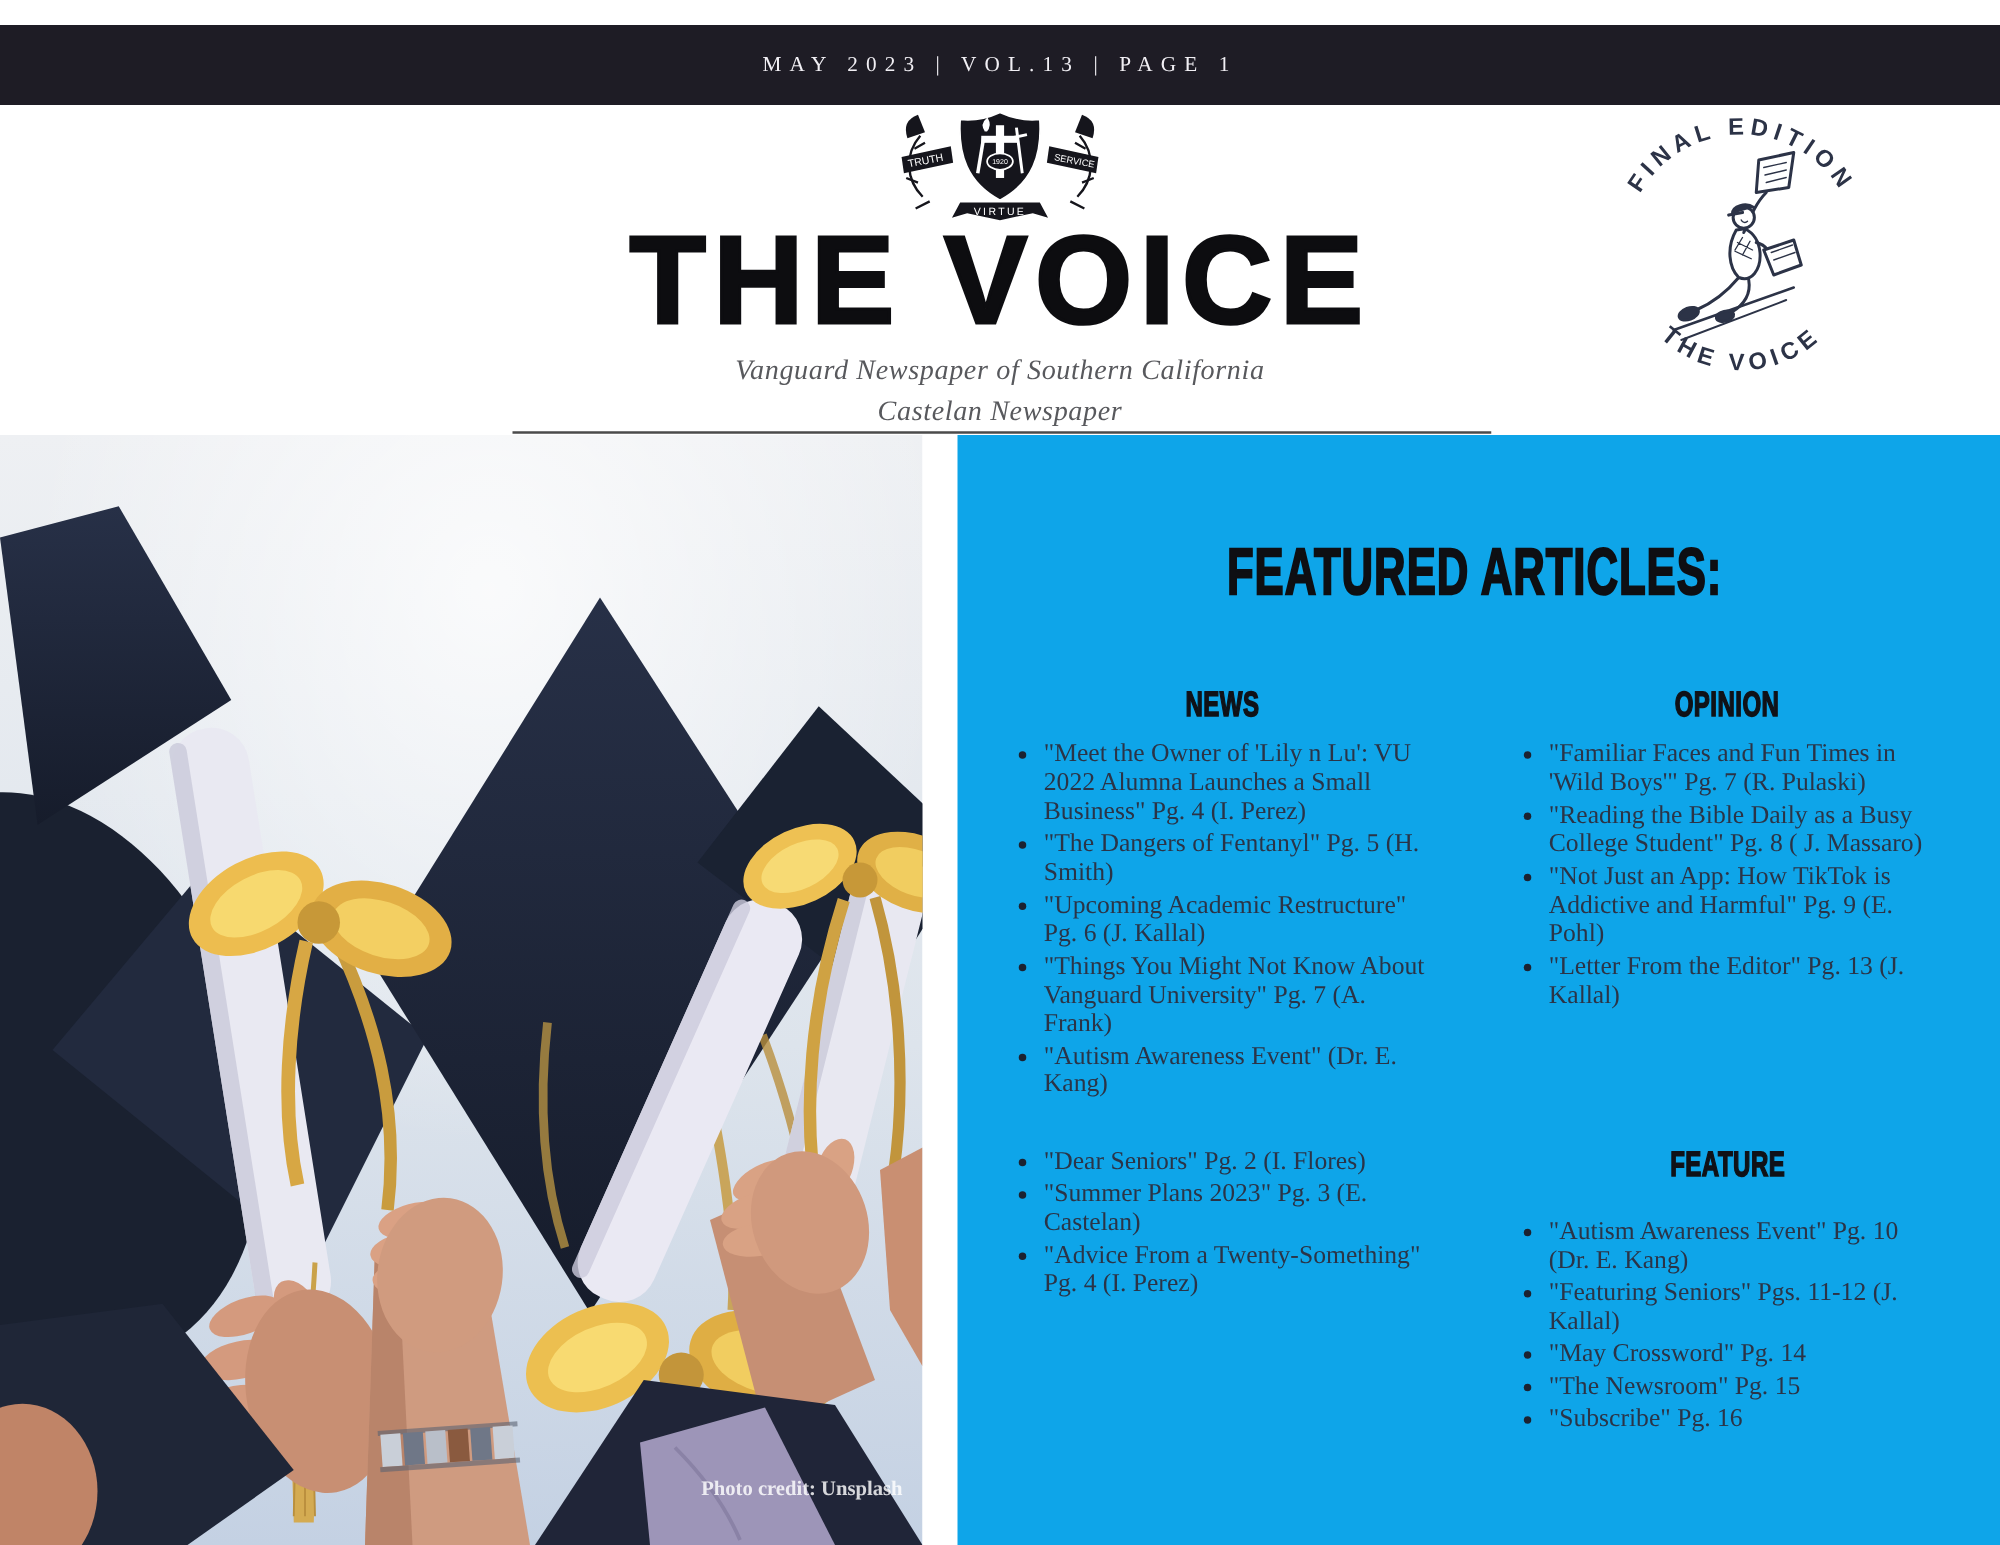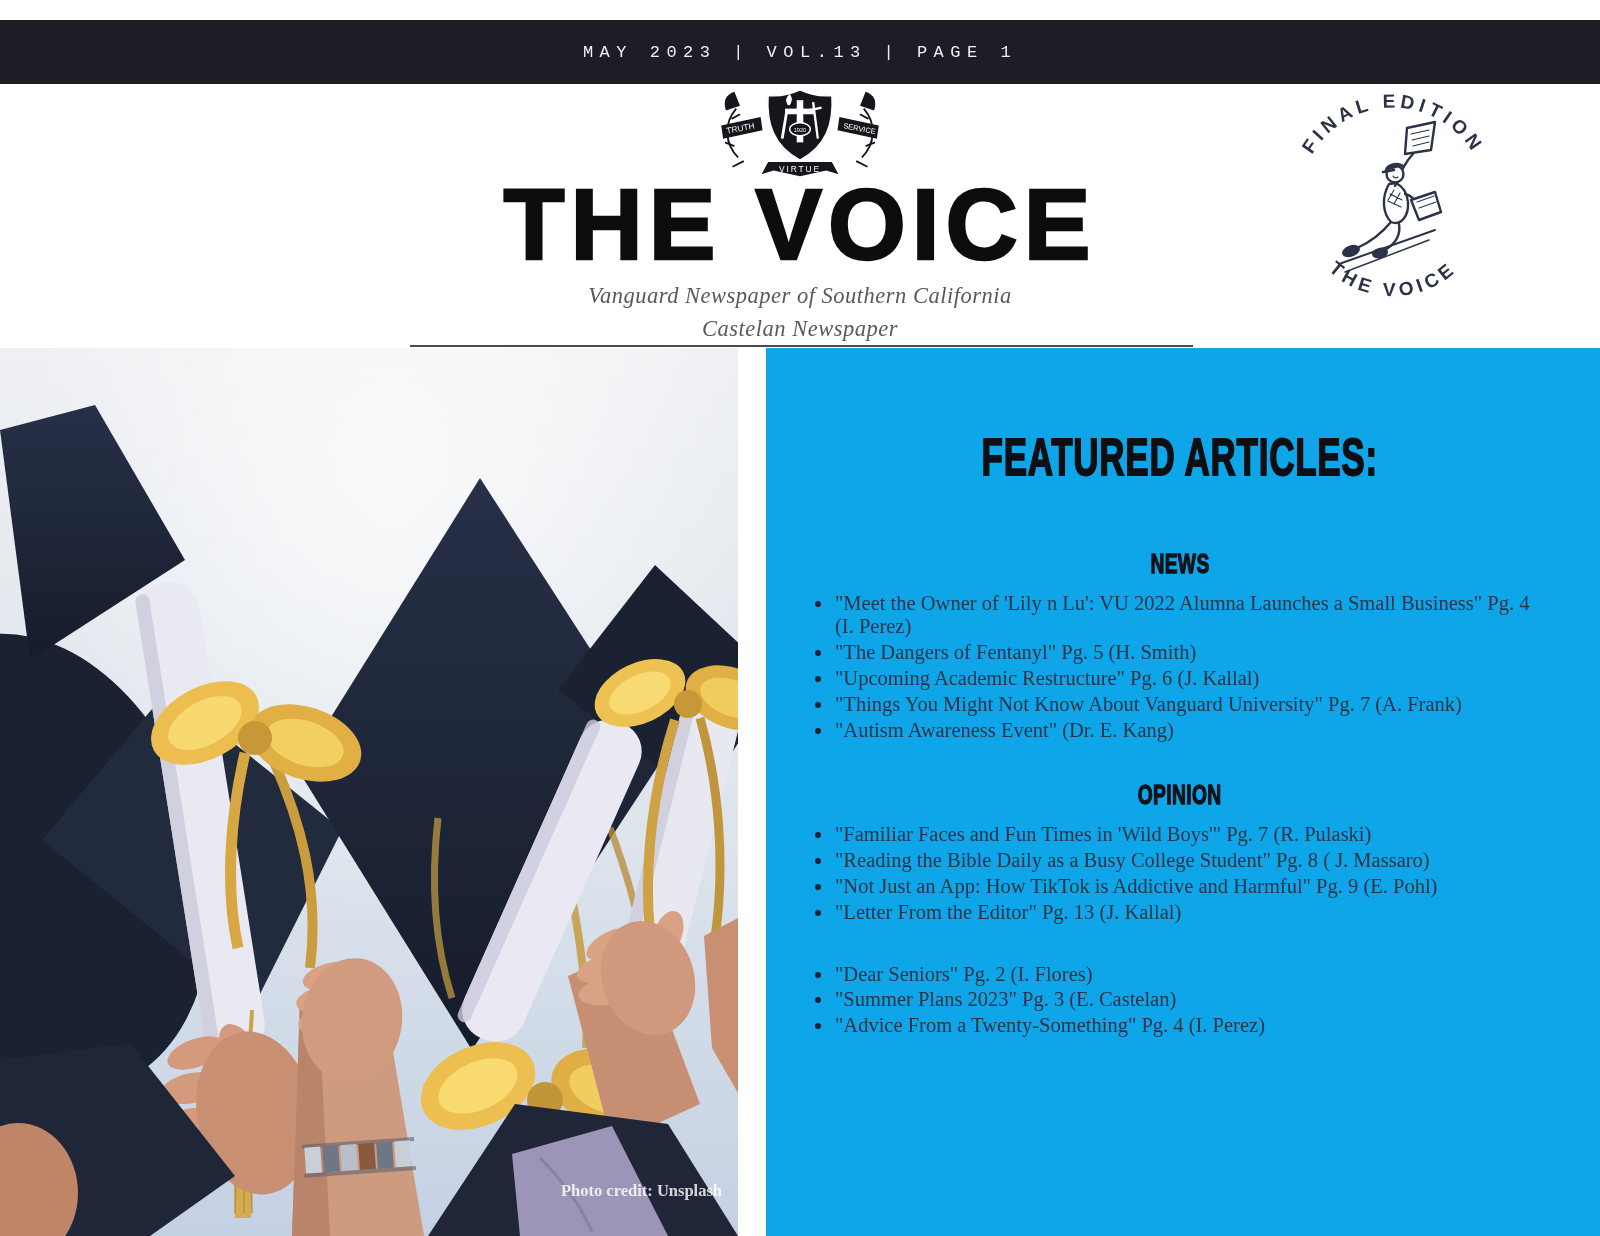--- a/index.html
+++ b/index.html
@@ -2,21 +2,21 @@
 <html><head>
 <meta charset="utf-8">
 <style>
   html,body{margin:0;padding:0;background:#ffffff;}
   body{width:1600px;height:1236px;overflow:hidden;font-family:"Liberation Sans",sans-serif;}
   .page{position:relative;width:1600px;height:1236px;background:#ffffff;}
 
   
   .topbar{position:absolute;top:20px;left:0;width:1600px;height:64px;background:#1e1c25;
           display:flex;align-items:center;justify-content:center;}
-  .issue-line{color:#f1eff4;font-family:Liberation Mono, monospace;font-size:17px;
+  .issue-line{color:#f1eff4;font-family:Liberation Serif, serif;font-size:17px;
               letter-spacing:6.5px;font-weight:400;}
 
   
   .header{position:absolute;top:84px;left:0;width:1600px;height:264px;background:#fff;}
   .crest{display:block;margin:4px auto 0 auto;}
   .paper-title{margin-top:0;text-align:center;font-size:100px;font-weight:bold;
                letter-spacing:6px;line-height:0.92;color:#0d0d10;
                -webkit-text-stroke:2.5px #0d0d10;}
   .subtitle{text-align:center;font-family:"Liberation Serif",serif;font-style:italic;
             color:#58595d;font-size:22.5px;line-height:1.45;letter-spacing:0.5px;margin-top:10px;}
@@ -25,21 +25,21 @@
 
   
   .content{position:absolute;top:348px;left:0;width:1600px;height:888px;display:flex;}
   .photo{width:766px;height:888px;position:relative;flex:0 0 auto;font-weight:bold;}
   .photo svg{display:block;}
   .panel{flex:1 1 auto;background:#0ea5e9;box-sizing:border-box;padding:86px 48px 0 42px;}
 
   .featured-heading{text-align:center;color:#0e0f13;font-weight:bold;font-size:46px;line-height:1;}
   .featured-heading .cond{display:inline-block;transform:scaleX(0.76) scaleY(1.14);
                           letter-spacing:1px;-webkit-text-stroke:1.6px #0e0f13;}
-  .sections{margin-top:70px;display:grid;grid-template-columns:1fr;column-gap:64px;row-gap:36px;}
+  .sections{margin-top:70px;display:grid;grid-template-columns:1fr 1fr;column-gap:64px;row-gap:36px;}
   .section-title{text-align:center;color:#101218;font-weight:bold;font-size:26px;
                  line-height:1;margin:0 0 16px 0;}
   .section-title .cond{display:inline-block;transform:scaleX(0.74) scaleY(1.08);
                        letter-spacing:0.5px;-webkit-text-stroke:1.2px #101218;}
   .row2 .section-title{margin-bottom:30px;}
   ul.articles{list-style:none;margin:0;padding:0;font-family:"Liberation Serif",serif;
               font-size:20.5px;line-height:1.12;color:#2b3447;}
   ul.articles li{position:relative;padding-left:27px;margin-bottom:3px;}
   ul.articles li::before{content:"";position:absolute;left:7px;top:9px;width:6px;height:6px;
                          border-radius:50%;background:#1c2230;}
@@ -302,17 +302,29 @@
         </div>
 
         <div class="section row2">
           <ul class="articles">
               <li>"Dear Seniors" Pg. 2 (I. Flores)</li>
               <li>"Summer Plans 2023" Pg. 3 (E. Castelan)</li>
               <li>"Advice From a Twenty-Something" Pg. 4 (I. Perez)</li>
             </ul>
         </div>
 
+        <div class="section row2">
+          <div class="section-title">
+            <span class="cond">FEATURE</span>
+          </div>
+          <ul class="articles">
+              <li>"Autism Awareness Event" Pg. 10 (Dr. E. Kang)</li>
+              <li>"Featuring Seniors" Pgs. 11-12 (J. Kallal)</li>
+              <li>"May Crossword" Pg. 14</li>
+              <li>"The Newsroom" Pg. 15</li>
+              <li>"Subscribe" Pg. 16</li>
+            </ul>
+        </div>
 
       </div>
     </div>
   </div>
 </div>
 
 </body></html>

